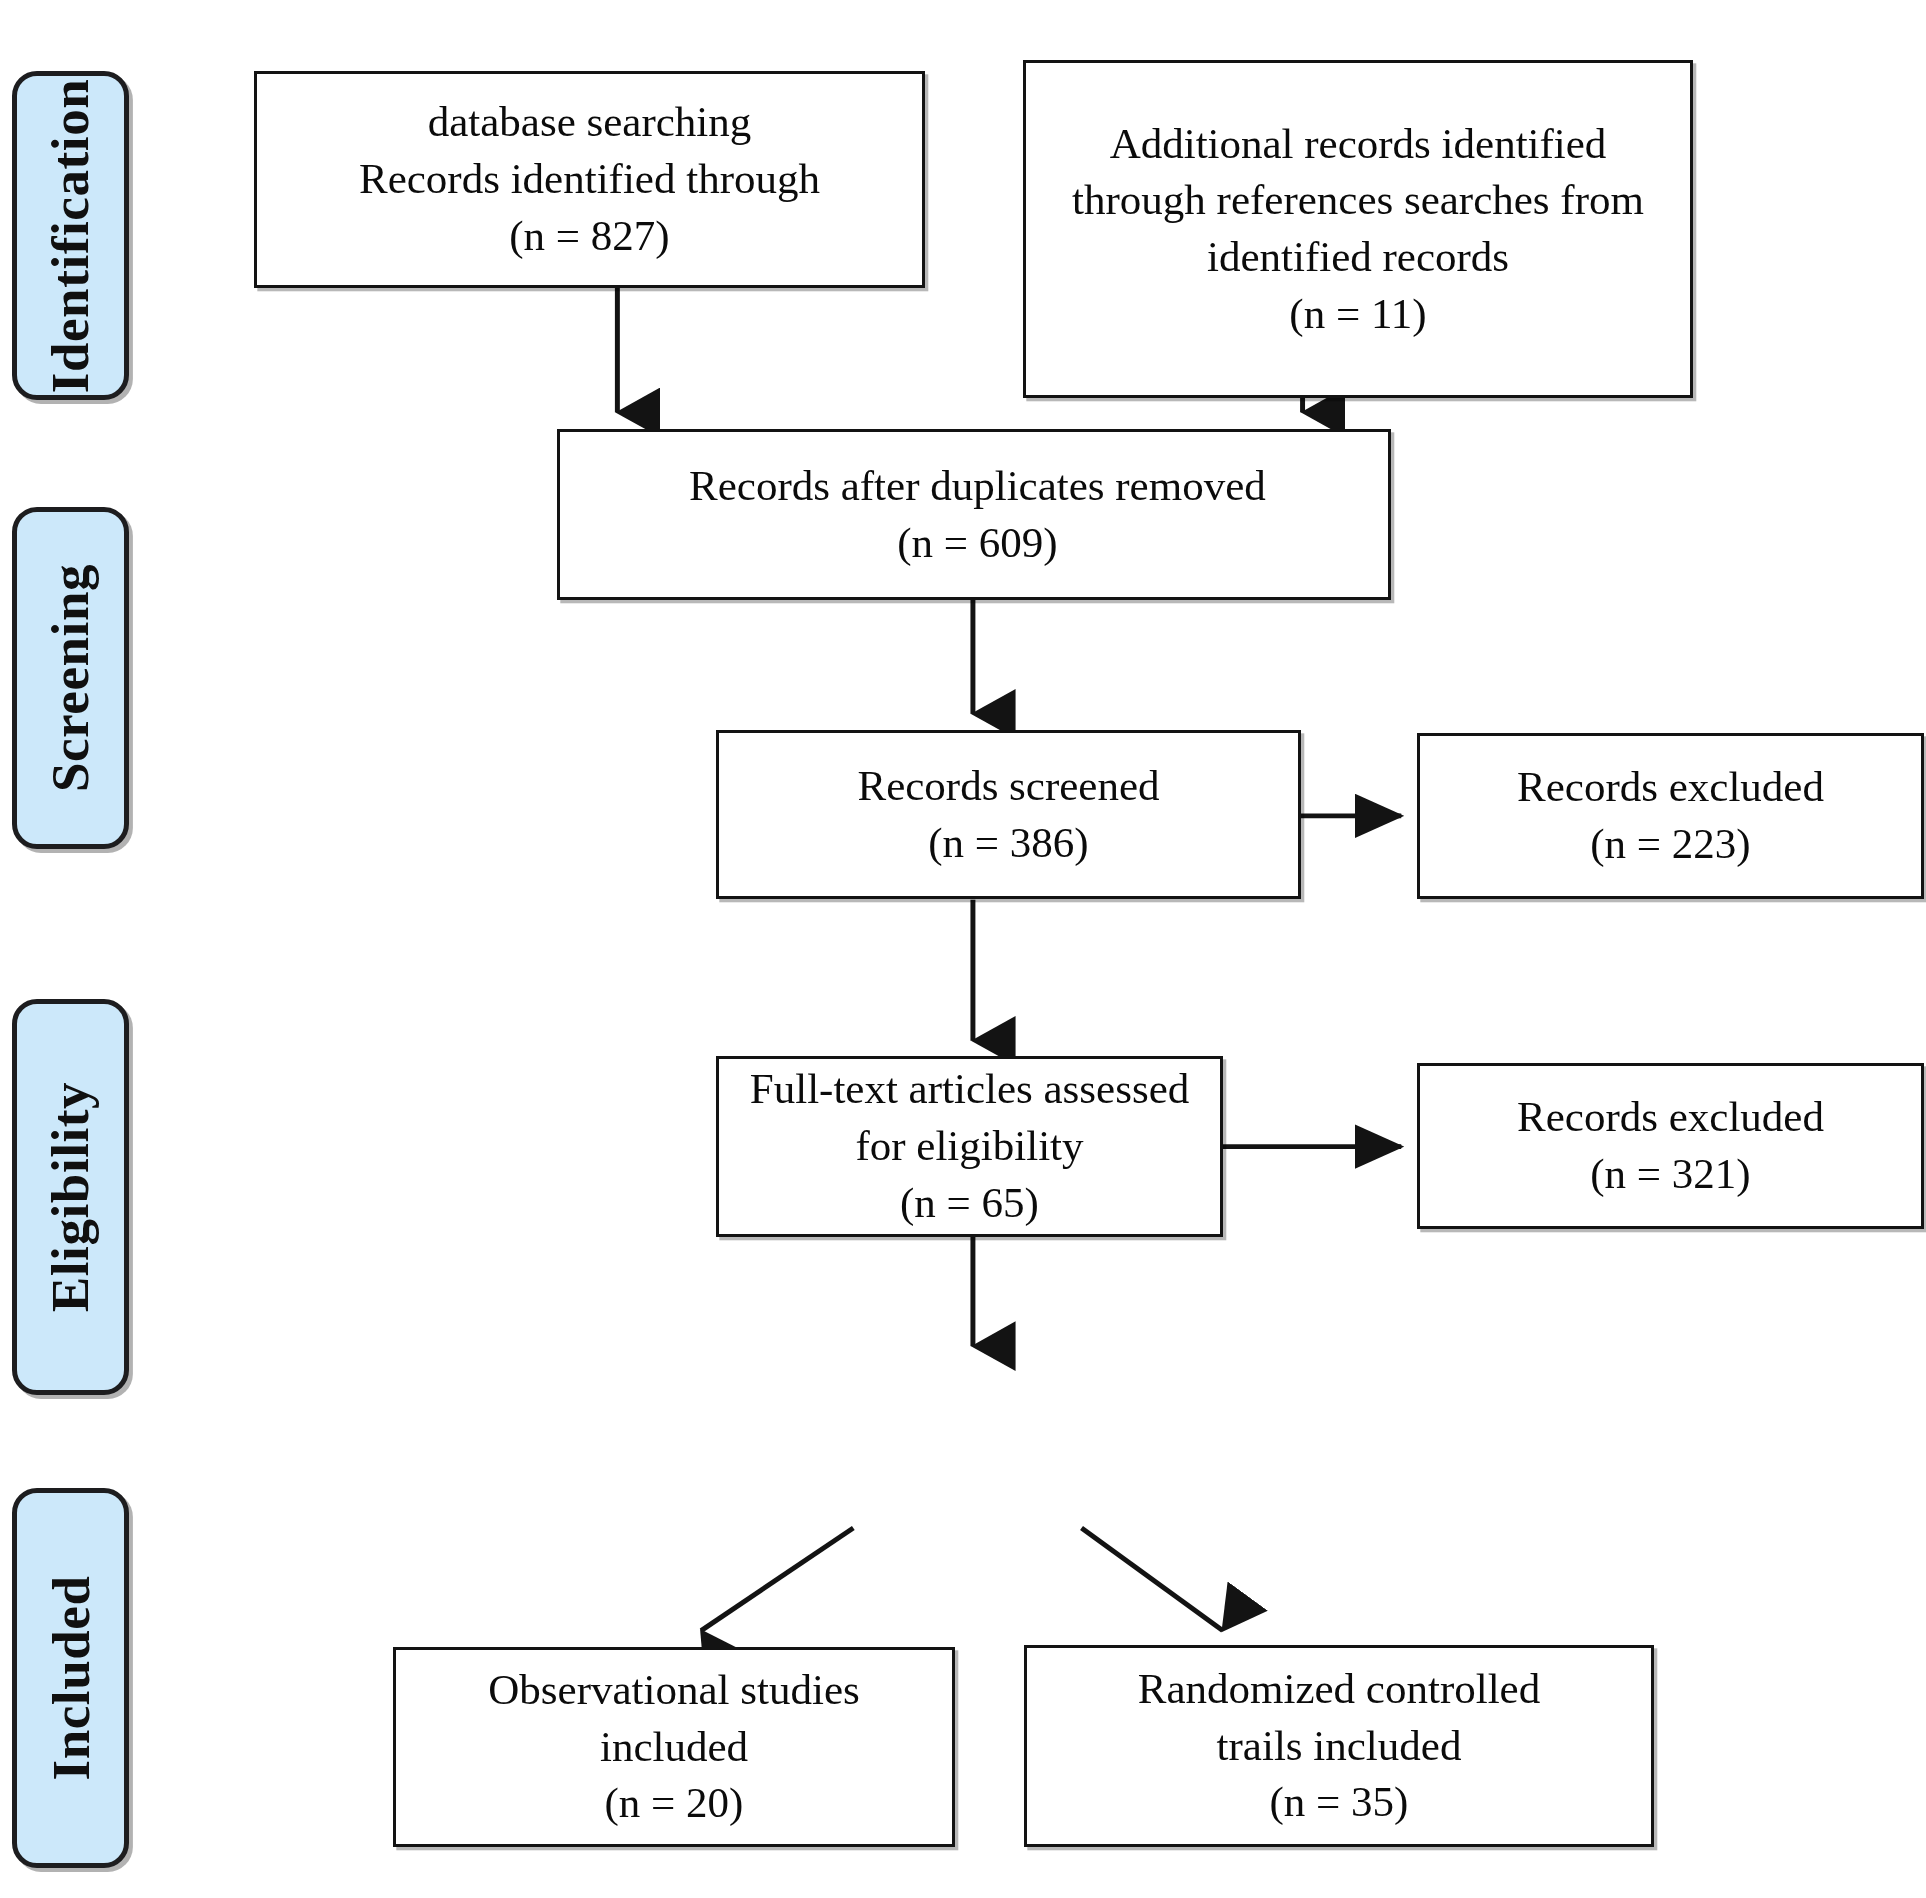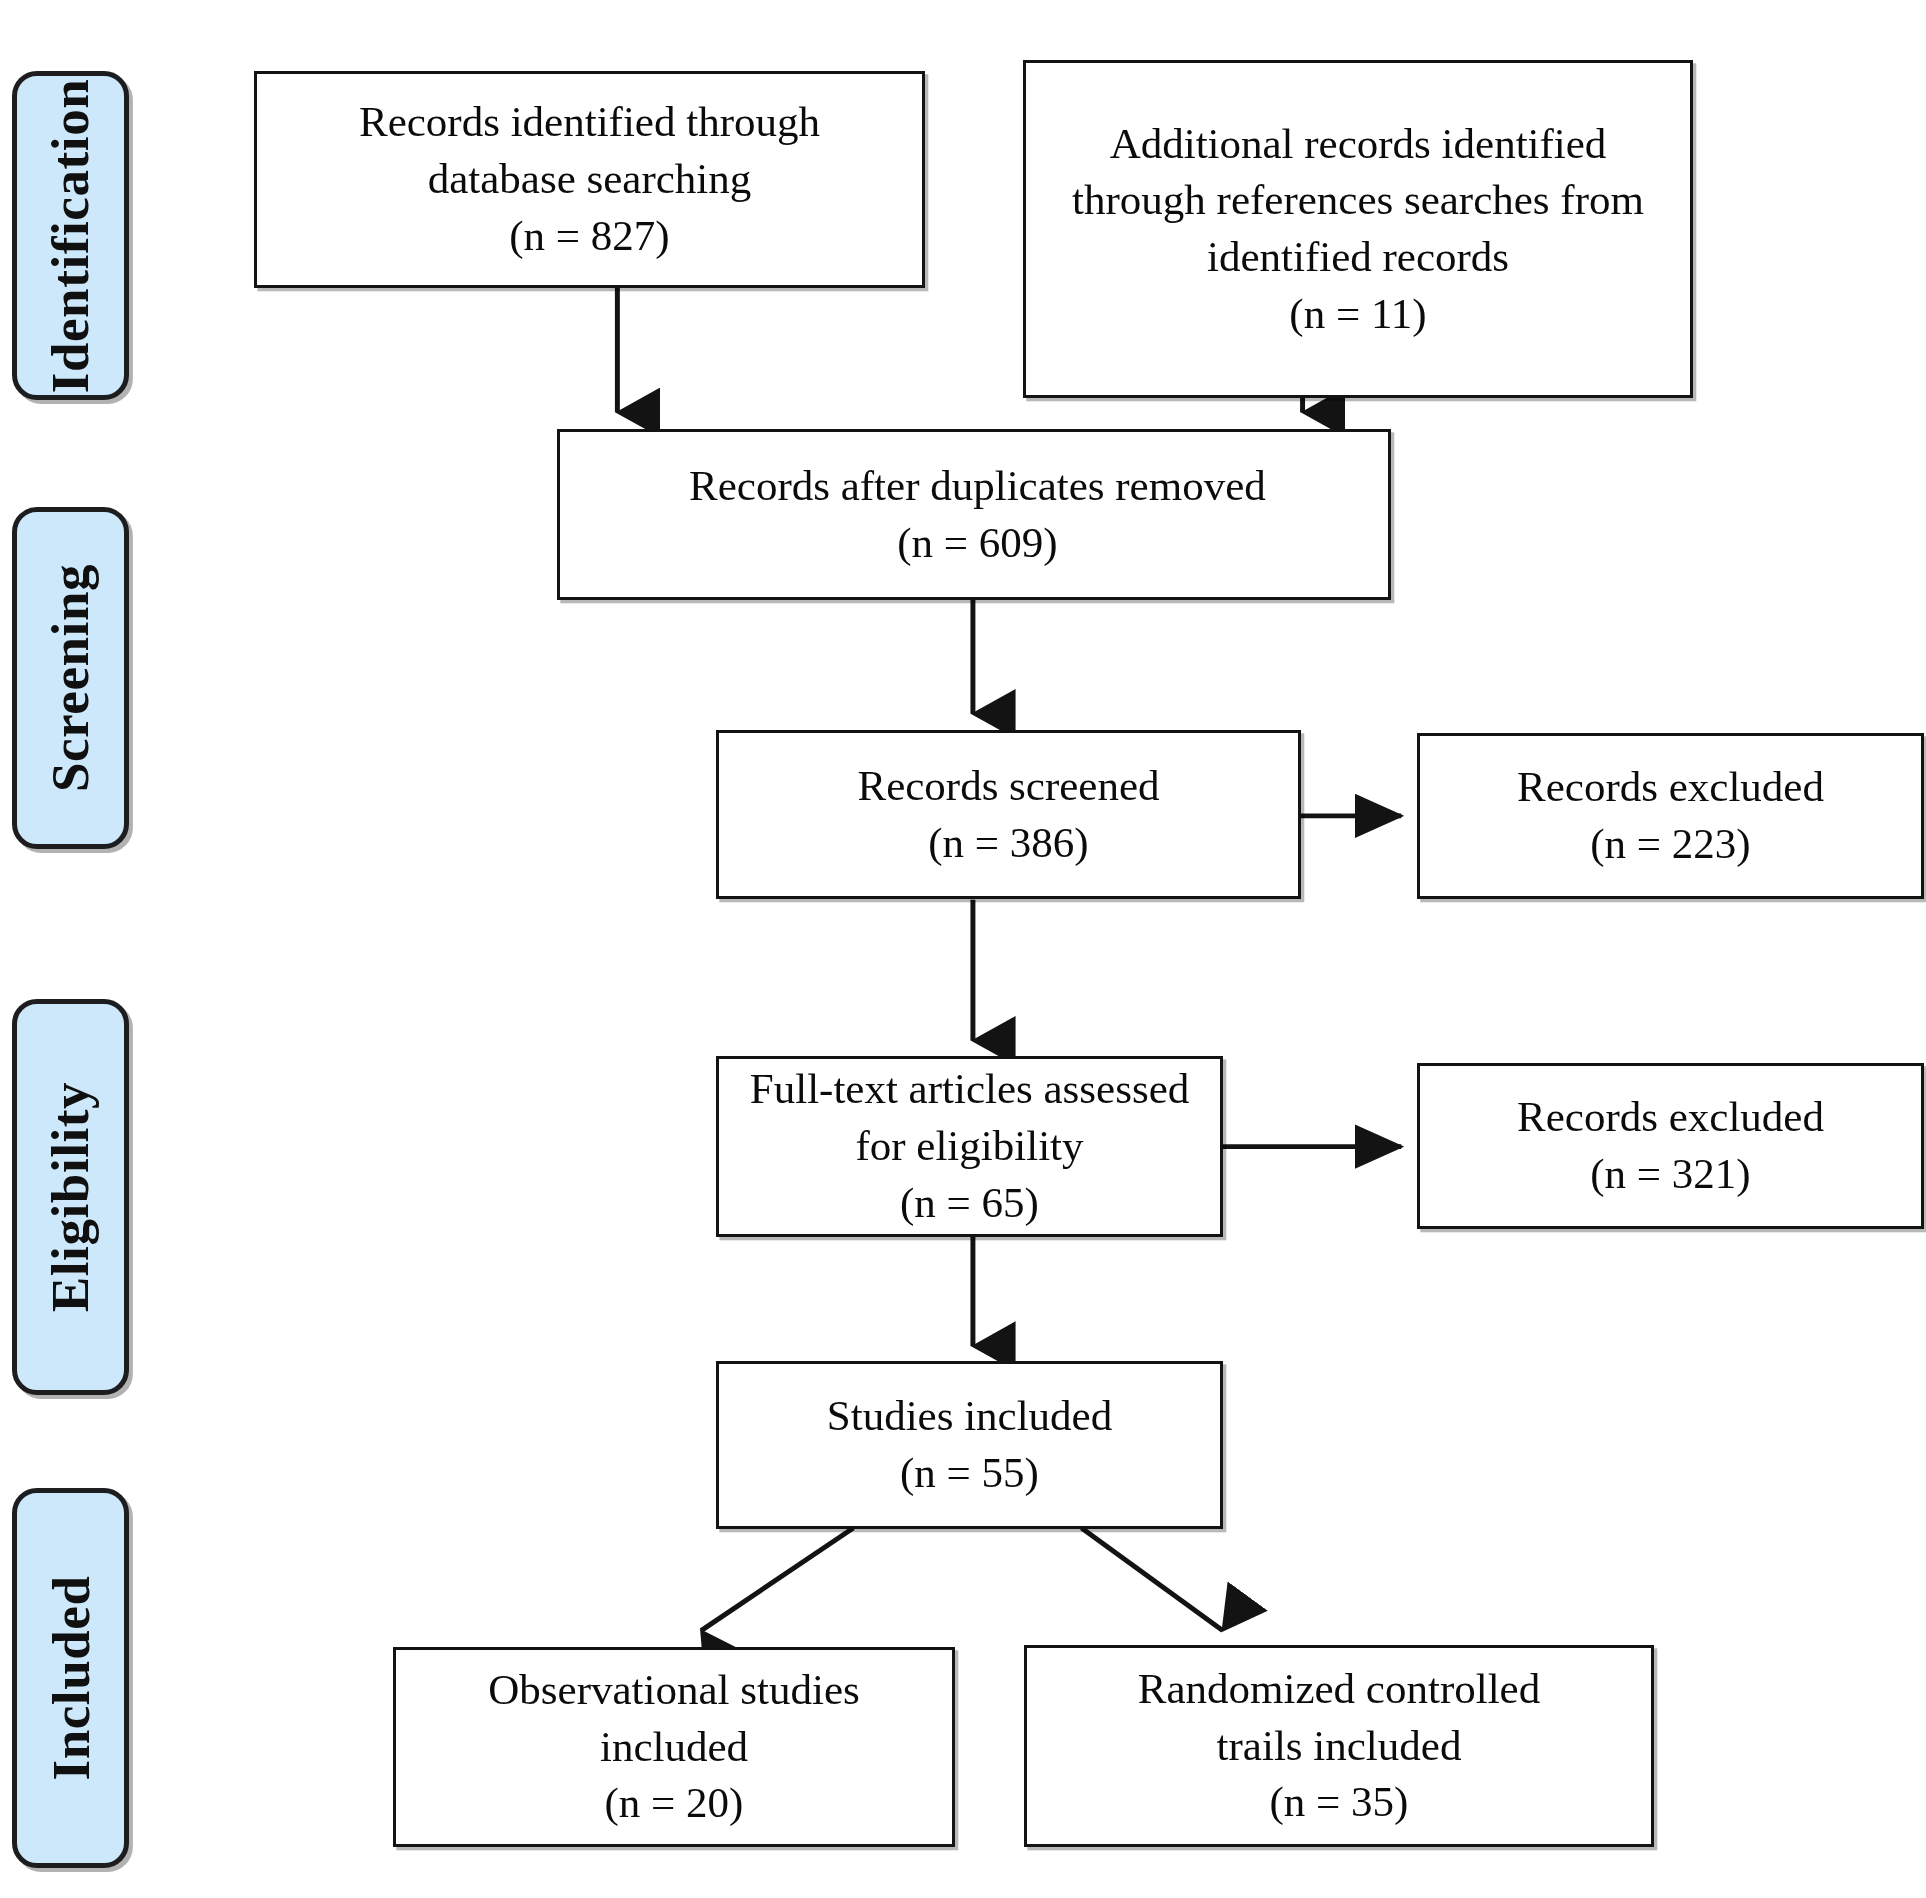--- a/index.html
+++ b/index.html
@@ -113,22 +113,22 @@
     <line x1="2216" y1="2080" x2="2542" y2="2080" stroke="#131313" stroke-width="9" marker-end="url(#arrowRight)"></line>
 
     <line x1="1765" y1="2242" x2="1765" y2="2442" stroke="#131313" stroke-width="9" marker-end="url(#arrowDown)"></line>
 
     <line x1="1548" y1="2772" x2="1272" y2="2958" stroke="#131313" stroke-width="9" marker-end="url(#arrowDown)"></line>
 
     <line x1="1962" y1="2772" x2="2218" y2="2958" stroke="#131313" stroke-width="9" marker-end="url(#arrowDown)"></line>
   </svg>
 
   <div class="flow-box" style="left:254px; top:71px; width:671px; height:217px;">
+    <div class="line">database searching</div>
     <div class="line">Records identified through</div>
-    <div class="line">database searching</div>
     <div class="line">(n = 827)</div>
   </div>
 
   <div class="flow-box" style="left:1023px; top:60px; width:670px; height:338px;">
     <div class="line">Additional records identified</div>
     <div class="line">through references searches from</div>
     <div class="line">identified records</div>
     <div class="line">(n = 11)</div>
   </div>
 
@@ -151,24 +151,20 @@
     <div class="line">Full-text articles assessed</div>
     <div class="line">for eligibility</div>
     <div class="line">(n = 65)</div>
   </div>
 
   <div class="flow-box" style="left:1417px; top:1063px; width:507px; height:166px;">
     <div class="line">Records excluded</div>
     <div class="line">(n = 321)</div>
   </div>
 
-  <div class="flow-box" style="left:716px; top:1361px; width:507px; height:168px;">
-    <div class="line">Studies included</div>
-    <div class="line">(n = 55)</div>
-  </div>
 
   <div class="flow-box" style="left:393px; top:1647px; width:562px; height:200px;align-items:center;">
     <div class="line">Observational studies</div>
     <div class="line">included</div>
     <div class="line">(n = 20)</div>
   </div>
 
   <div class="flow-box" style="left:1024px; top:1645px; width:630px; height:202px;">
     <div class="line">Randomized controlled</div>
     <div class="line">trails included</div>

